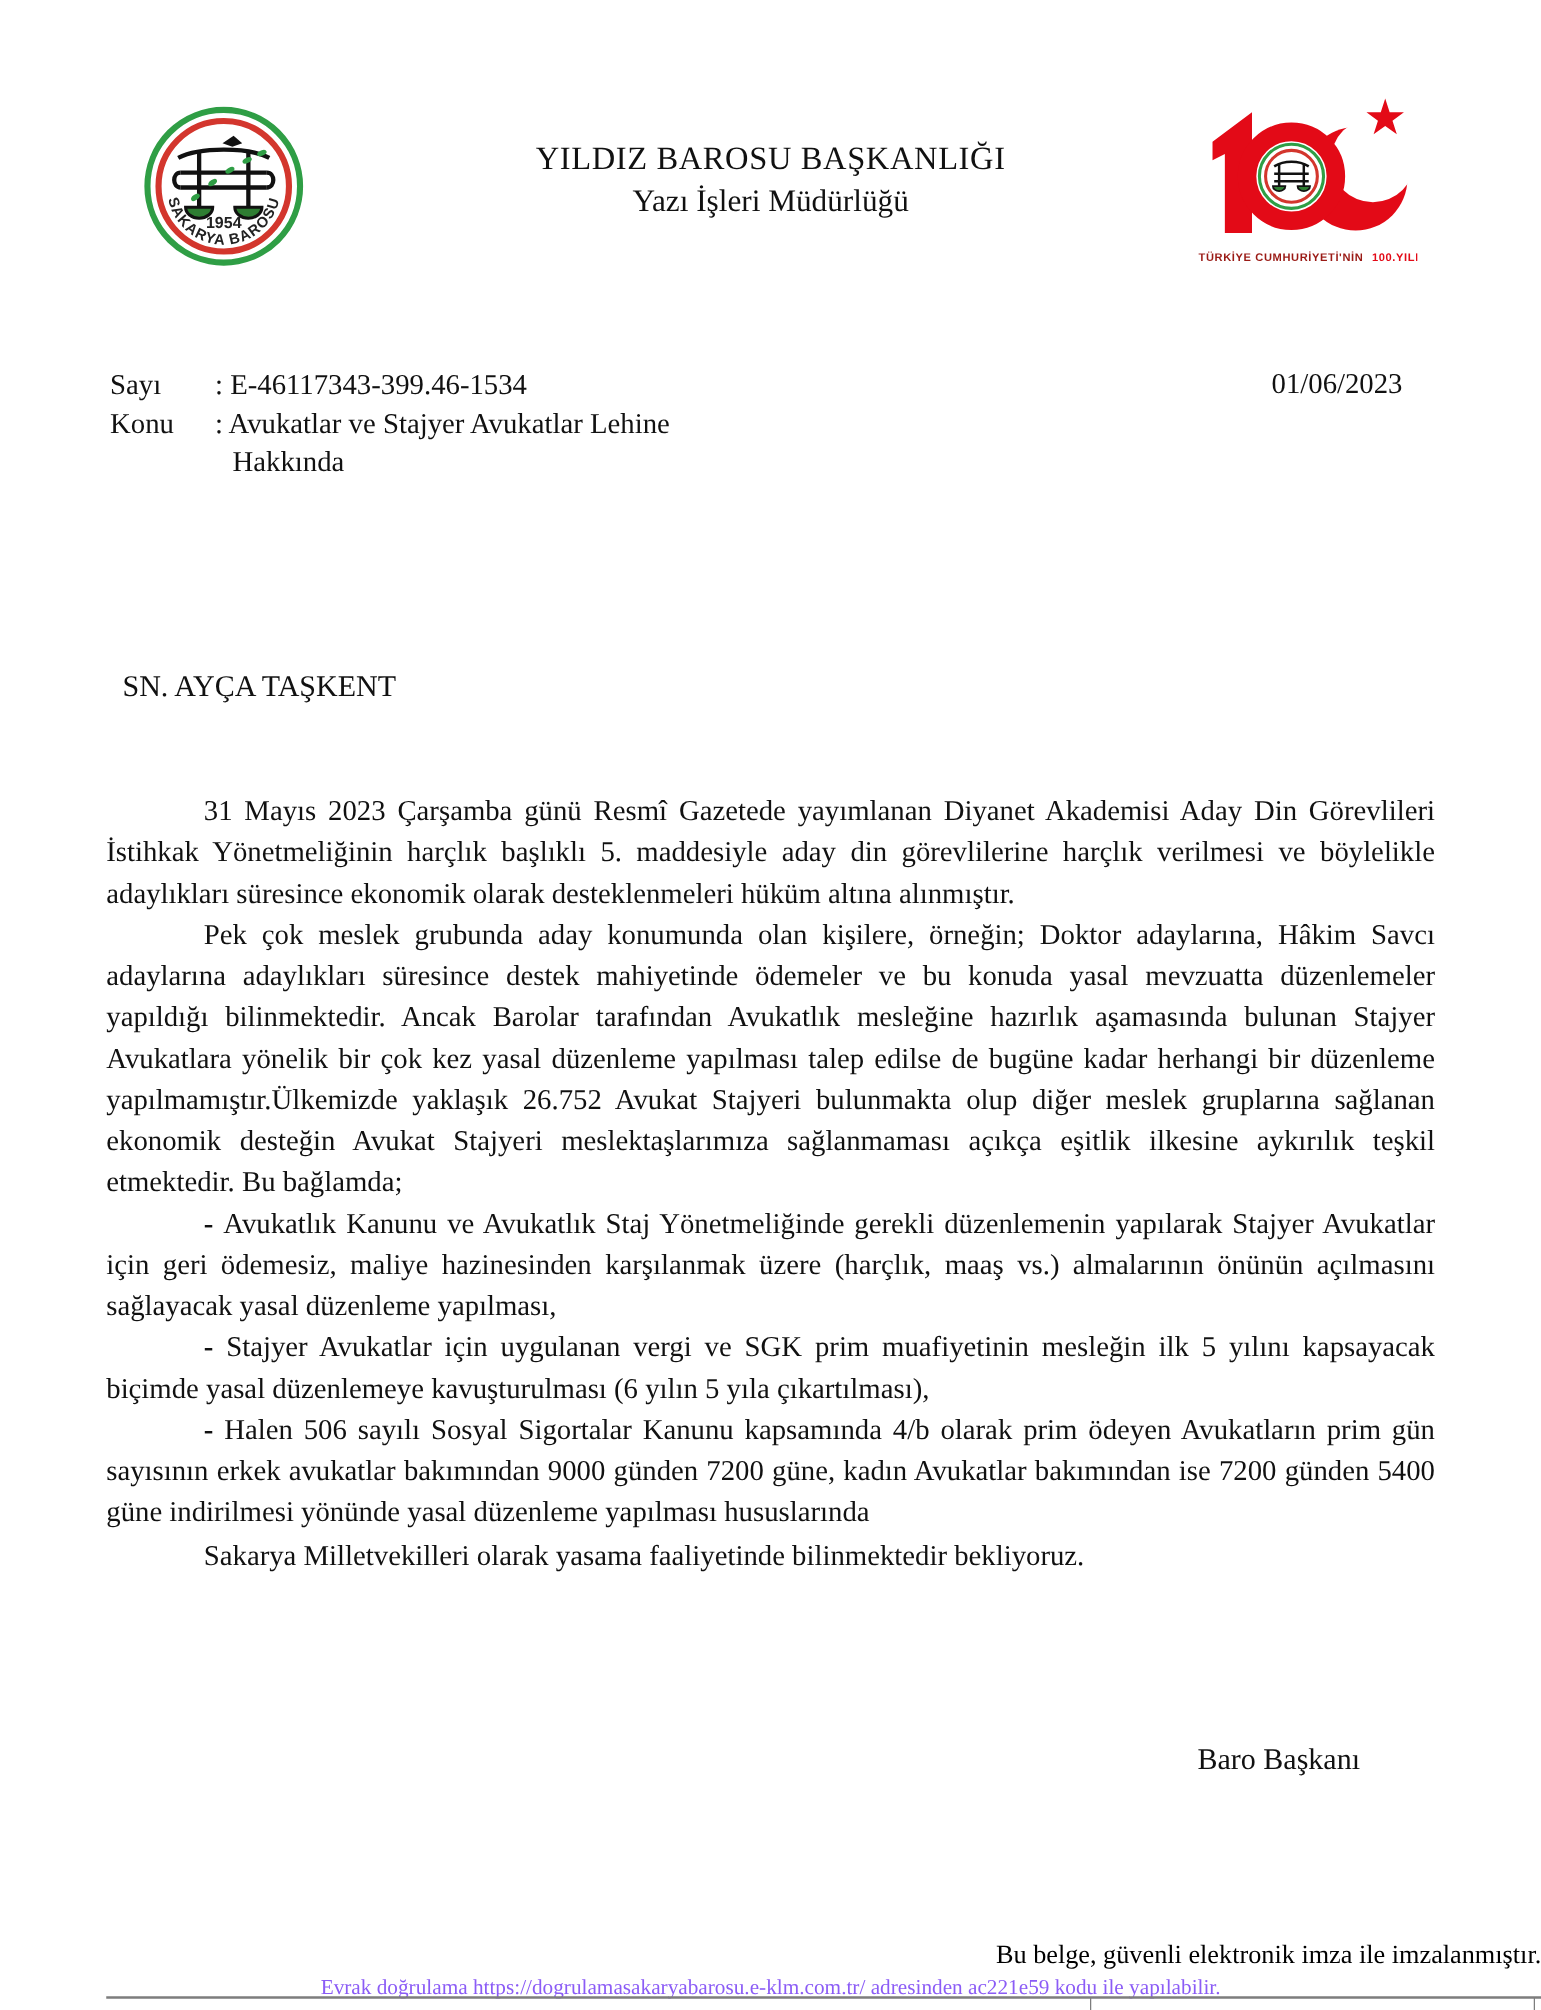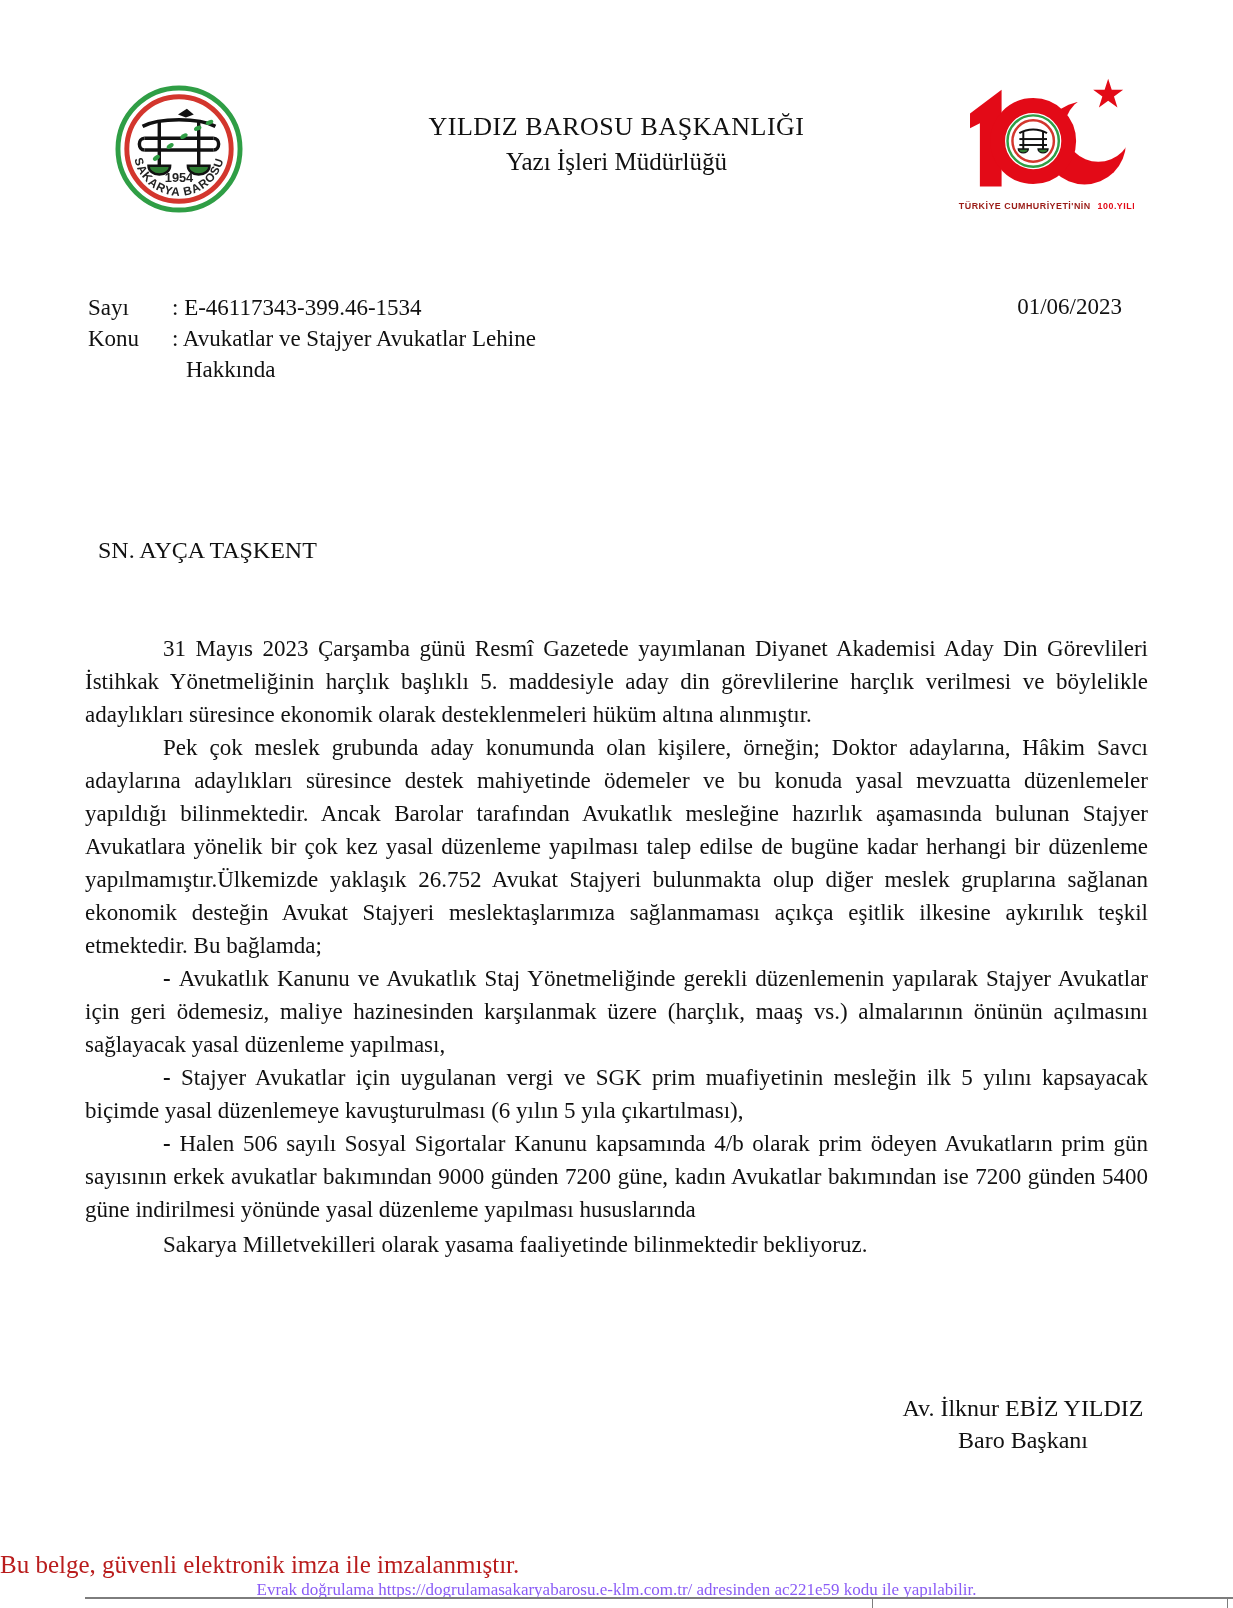--- a/index.html
+++ b/index.html
@@ -30,22 +30,22 @@
   .body-text p{margin:0;text-indent:78px;}
   .closing{position:absolute;left:85px;width:1063px;top:1228px;
            font-size:23px;line-height:33px;}
   .closing p{margin:0;text-indent:78px;}
 
   
   .signature{position:absolute;left:855px;width:336px;top:1392px;text-align:center;
              font-size:24px;line-height:32px;}
 
   
-  .footer-esign{position:absolute;left:0;right:0;top:1551px;text-align:left;
-                font-size:25px;color:#b91c1c;}
+  .footer-esign{position:absolute;left:0;right:0;top:1551px;text-align:right;
+                font-size:21px;color:#000000;}
   .footer-verify{position:absolute;left:0;right:0;top:1580px;text-align:center;
                  font-size:17px;color:#8b5cf6;}
   .footer-rule{position:absolute;left:85px;right:0;top:1597px;border-top:2px solid #7d7d7d;}
   .footer-tick{position:absolute;top:1598px;width:1px;height:10px;background:#7d7d7d;}
   .tick-1{left:872px;} .tick-2{left:1227px;}
 
   .sans{font-family:"Liberation Sans","DejaVu Sans",sans-serif;}
 </style>
 </head>
 <body>
@@ -142,21 +142,20 @@
     <p><b>- </b><span>Avukatlık Kanunu ve Avukatlık Staj Yönetmeliğinde gerekli düzenlemenin yapılarak Stajyer Avukatlar için geri ödemesiz, maliye hazinesinden karşılanmak üzere (harçlık, maaş vs.) almalarının önünün açılmasını sağlayacak yasal düzenleme yapılması,</span></p>
     <p><b>- </b><span>Stajyer Avukatlar için uygulanan vergi ve SGK prim muafiyetinin mesleğin ilk 5 yılını kapsayacak biçimde yasal düzenlemeye kavuşturulması (6 yılın 5 yıla çıkartılması),</span></p>
     <p><b>- </b><span>Halen 506 sayılı Sosyal Sigortalar Kanunu kapsamında 4/b olarak prim ödeyen Avukatların prim gün sayısının erkek avukatlar bakımından 9000 günden 7200 güne, kadın Avukatlar bakımından ise 7200 günden 5400 güne indirilmesi yönünde yasal düzenleme yapılması hususlarında</span></p>
   </div>
 
   <div class="closing">
     <p>Sakarya Milletvekilleri olarak yasama faaliyetinde bilinmektedir bekliyoruz.</p>
   </div>
 
   <div class="signature">
-    <div>Av. İlknur EBİZ YILDIZ</div>
     <div>Baro Başkanı</div>
   </div>
 
   <div class="footer-esign">Bu belge, güvenli elektronik imza ile imzalanmıştır.</div>
   <div class="footer-verify">Evrak doğrulama https://dogrulamasakaryabarosu.e-klm.com.tr/ adresinden ac221e59 kodu ile yapılabilir.</div>
   <div class="footer-rule"></div>
   <div class="footer-tick tick-1"></div>
   <div class="footer-tick tick-2"></div>
 
 </div>

